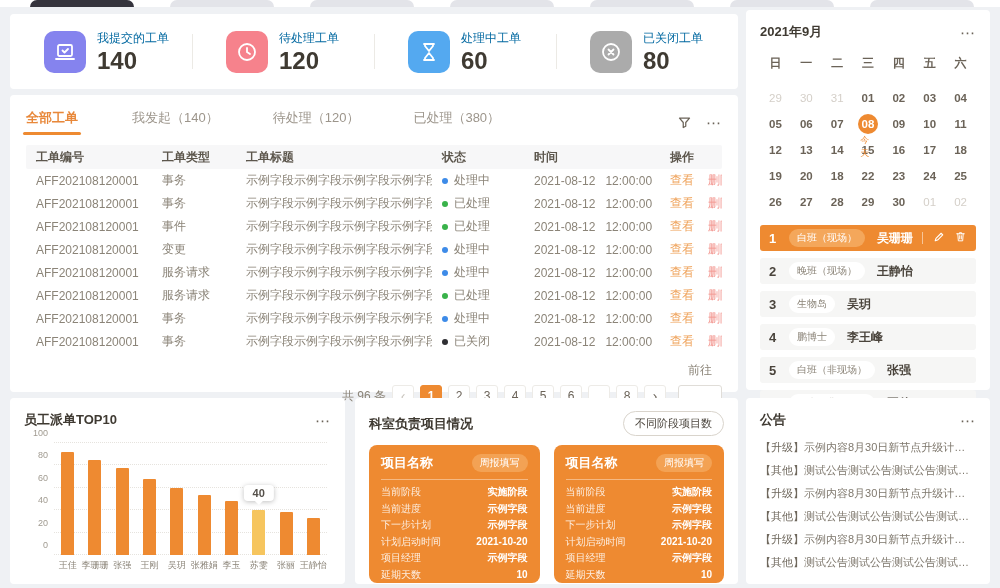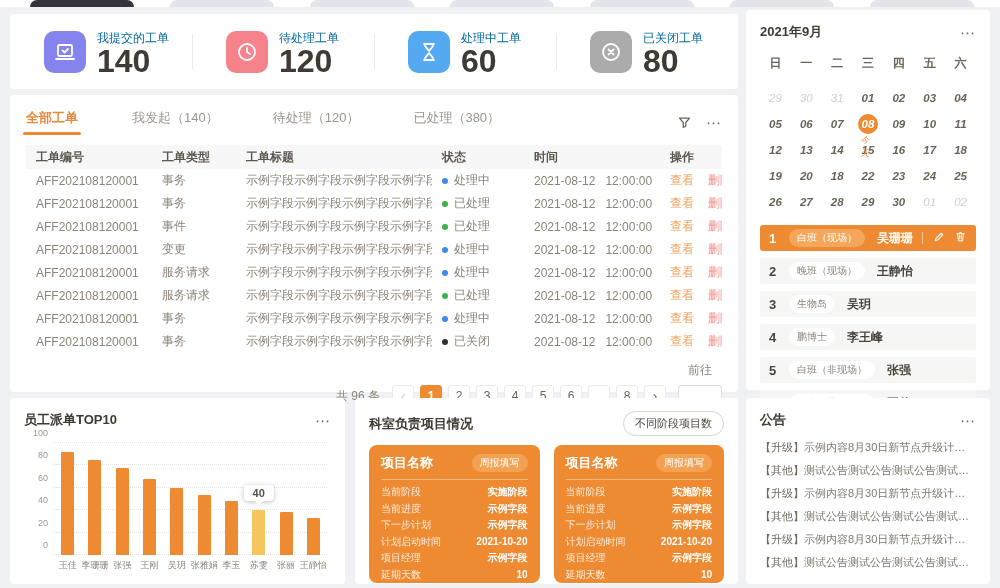--- a/index.html
+++ b/index.html
@@ -14,21 +14,21 @@
   .top-tab.dark { background:#35343D; }
 
   
   #stats-card { top:14px; left:10px; width:728px; height:75px; display:flex; align-items:center; }
   .stat { flex:1; display:flex; align-items:center; padding-left:34px; position:relative; height:100%; }
   .stat:not(:first-child)::before { content:''; position:absolute; left:0; top:20px; bottom:20px; width:1px; background:#ECEAE5; }
   .stat-icon { width:42px; height:42px; border-radius:10px; display:flex; align-items:center; justify-content:center; flex:none; }
   .stat-icon svg { width:24px; height:24px; }
   .stat-text { margin-left:11px; }
   .stat-label { font-size:12px; color:#0369a1; }
-  .stat-value { font-size:32px; font-weight:700; color:#3F3A32; line-height:26px; margin-top:1px; }
+  .stat-value { font-size:24px; font-weight:700; color:#3F3A32; line-height:26px; margin-top:1px; }
 
   
   #table-card { top:95px; left:10px; width:728px; height:297px; padding:12px 16px 10px; }
   .tabs-row { display:flex; align-items:center; height:30px; }
   .tab { font-size:13px; color:#9C958B; margin-right:54px; background:none; border:none; cursor:pointer; position:relative; padding-bottom:8px; font-family:inherit; }
   .tab.active { color:#E8883A; font-weight:700; }
   .tab.active::after { content:''; position:absolute; left:50%; transform:translateX(-50%); bottom:0; width:58px; height:3px; border-radius:2px; background:#EE8A31; }
   .tabs-right { margin-left:auto; display:flex; align-items:center; gap:14px; }
   .more-btn { background:none; border:none; color:#6B6358; font-size:15px; cursor:pointer; line-height:1; letter-spacing:1px; }
   .filter-btn { background:none; border:none; cursor:pointer; display:flex; }
@@ -42,36 +42,36 @@
   .c-title{ width:196px; }
   .c-status{ width:92px; display:flex; align-items:center; }
   .c-time { width:136px; display:flex; gap:10px; }
   .c-ops  { flex:1; display:flex; align-items:center; }
   .dot { width:6px; height:6px; border-radius:50%; margin-right:6px; flex:none; }
   .op-view { color:#EFA158; cursor:pointer; text-decoration:none; }
   .op-del  { color:#F2918A; cursor:pointer; text-decoration:none; }
   .op-sep { width:1px; height:10px; background:#E7E4DF; margin:0 7px; }
 
   .pg-row { display:flex; justify-content:flex-end; align-items:center; gap:6px; margin-top:9px; font-size:12px; color:#8B8478; }
-  .pg-total { margin-right:6px; }
+  .pg-total { }
   .pg, .pg-arrow { min-width:22px; height:22px; border:1px solid #EDEBE7; background:#fff; border-radius:3px;
     font-size:12px; color:#6B6358; cursor:pointer; display:flex; align-items:center; justify-content:center; font-family:inherit; }
   .pg.active { background:#EE8A31; border-color:#EE8A31; color:#fff; font-weight:700; }
   .pg-arrow { font-size:14px; }
   .pg-arrow.prev { color:#C9C5BE; }
   .pg-goto { display:flex; align-items:center; gap:6px; margin-left:6px;flex-direction:column; }
   .pg-input { width:44px; height:22px; border:1px solid #E0DDD8; border-radius:3px; background:#fff; }
 
   
   #cal-card { top:10px; left:746px; width:244px; height:380px; padding:13px 14px; }
   .cal-head { display:flex; align-items:center; }
   .cal-title { font-size:13px; font-weight:700; color:#3F3A32; }
   .cal-grid { display:grid; grid-template-columns:repeat(7,1fr); margin-top:10px; }
   .cal-wd { text-align:center; font-size:12px; color:#6B6358; font-weight:700; height:24px; line-height:24px; }
-  .day { height:26px; display:flex; align-items:center; justify-content:center; position:relative;font-style:italic; }
+  .day { height:26px; display:flex; align-items:center; justify-content:center; position:relative; }
   .dnum { font-size:11.5px; font-weight:700; color:#6B6358; }
   .day.muted .dnum { color:#D4CFC8; font-weight:400; }
   .day.today .dnum { width:20px; height:20px; border-radius:50%; background:#EE8A31; color:#fff; display:flex; align-items:center; justify-content:center; }
   .today-label { position:absolute; top:23px; left:50%; transform:translateX(-50%); font-size:9px; color:#EE8A31; z-index:2; }
 
   .shift-list { margin-top:10px; }
   .shift { height:26px; background:#F6F6F5; border-radius:3px; margin-bottom:7px; display:flex; align-items:center; padding:0 9px; }
   .shift-no { font-size:13px; font-weight:700; color:#4A443C; width:20px; }
   .shift-tag { background:#fff; border-radius:10px; font-size:10px; color:#8B8478; padding:2px 8px; }
   .shift-name { font-size:12px; font-weight:700; color:#4A443C; margin-left:12px; }

